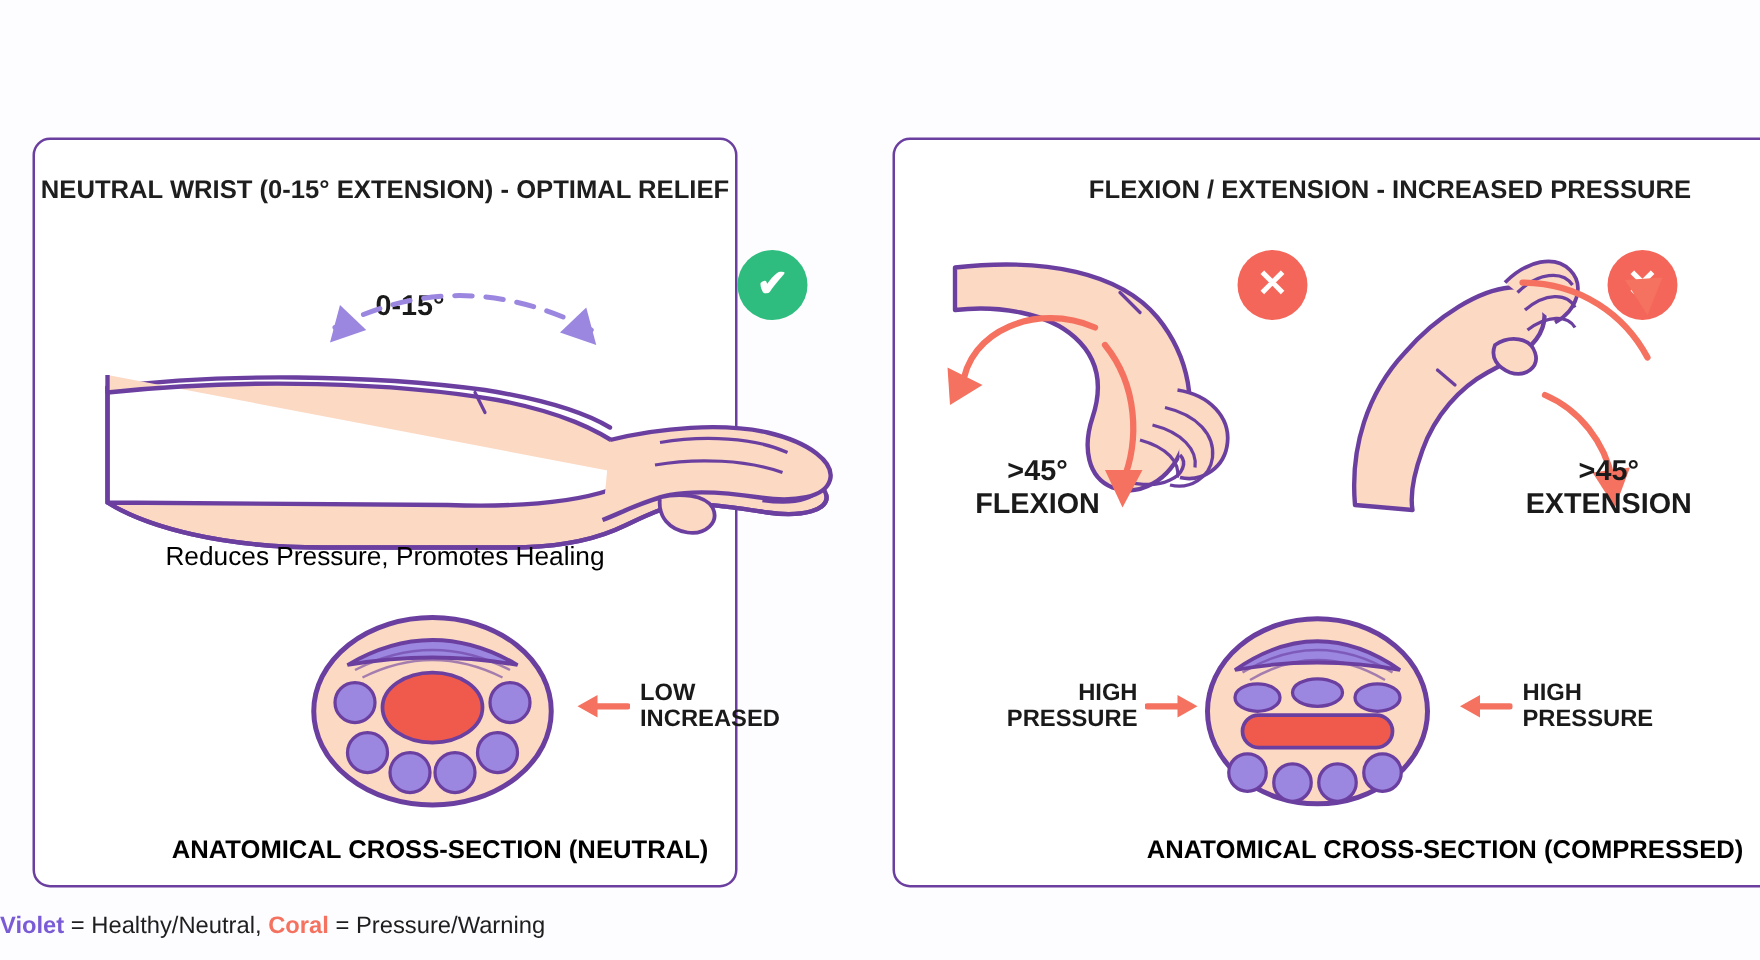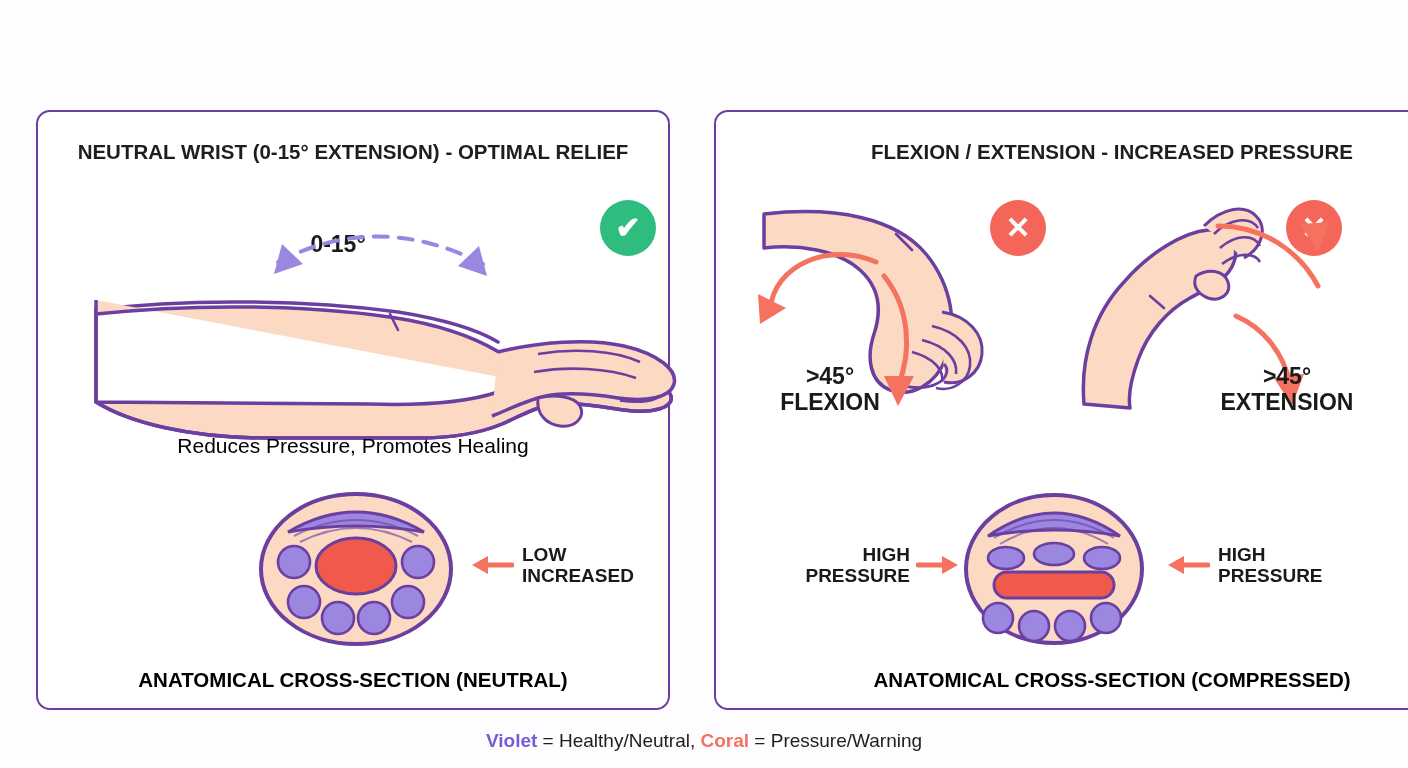--- a/index.html
+++ b/index.html
@@ -36,21 +36,21 @@
   
   .panel {
     position: absolute;
     top: 110px;
     height: 600px;
     border: 2.5px solid #6b3fa0;
     border-radius: 14px;
     background: #ffffff;
     box-sizing: border-box;
   }
-  .panel-left  { left: 36px;  width: 634px; }
+  .panel-left  { left: 26px;  width: 564px; }
   .panel-right { left: 714px; width: 796px; }
 
   .panel-heading {
     position: absolute;
     top: 28px;
     left: 0;
     width: 100%;
     text-align: center;
     font-size: 20.5px;
     font-weight: bold;
@@ -59,21 +59,21 @@
 
   .caption {
     position: absolute;
     left: 0;
     width: 100%;
     text-align: center;
     font-size: 21px;
     color: #000000;
   }
   .caption-mid  { top: 322px; }
-  .caption-foot { top: 556px; font-weight: bold; font-size: 20.5px; }
+  .caption-foot { top: 556px; font-weight: bold; font-size: 20.5px; margin-left: 44px; }
 
   
   .fig {
     position: absolute;
   }
   .fig svg { display: block; }
 
   
   .badge {
     position: absolute;
@@ -104,21 +104,20 @@
   .lbl-center { text-align: center; }
   .lbl-right  { text-align: right; }
   .lbl-left   { text-align: left; }
 
   
   .legend {
     position: absolute;
     bottom: 16px;
     left: 0;
     width: 100%;
-    text-align: center;
     font-size: 19px;
     color: #1e1e1e;
   }
   .legend .sw-violet { color: #7a5bd6; font-weight: bold; }
   .legend .sw-coral  { color: #f4725f; font-weight: bold; }
 </style>
 </head>
 <body>
 
 <div class="page">

